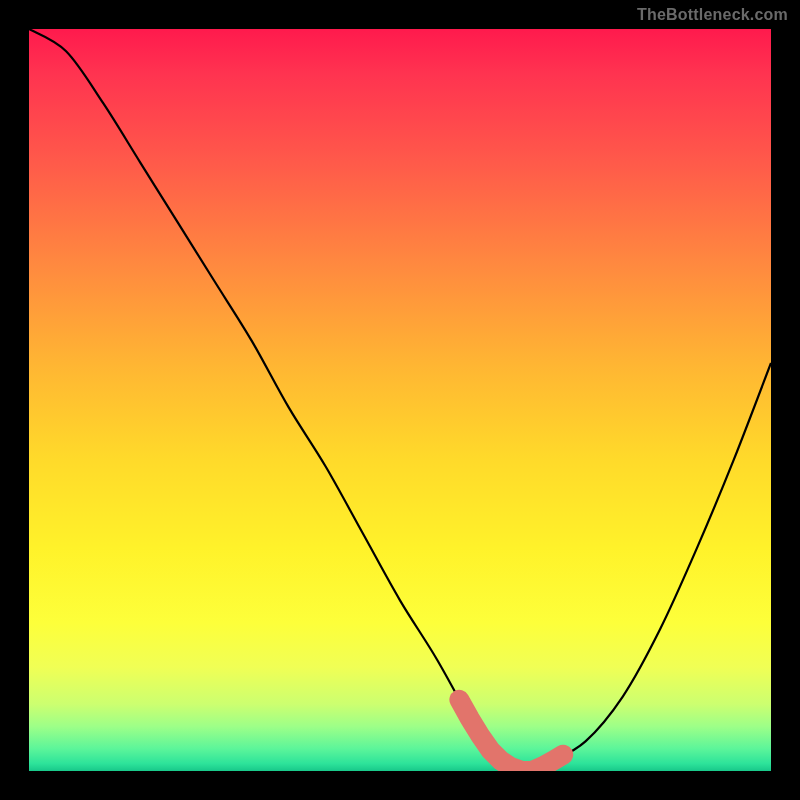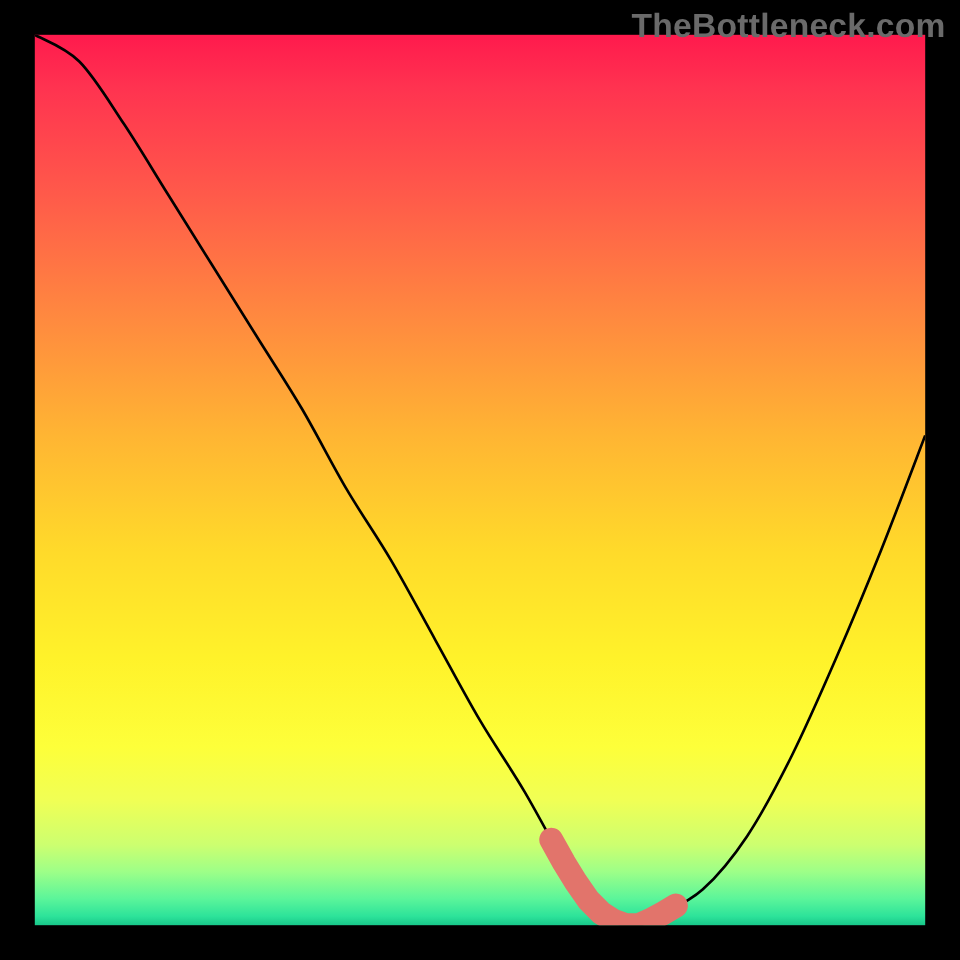--- a/index.html
+++ b/index.html
@@ -31,21 +31,21 @@
       #9dff88 94%,
       #5cf59a 97%,
       #2de39a 99%,
       #18c88a 100%
     );
   }
   .watermark {
     position: absolute;
     top: 6px;
     right: 12px;
-    font-size: 28px;
+    font-size: 16px;
     font-weight: 600;
     color: #6a6a6a;
     letter-spacing: 0.2px;
     user-select: none;
   }
   svg.curve {
     position: absolute;
     left: 0;
     top: 0;
     width: 742px;

